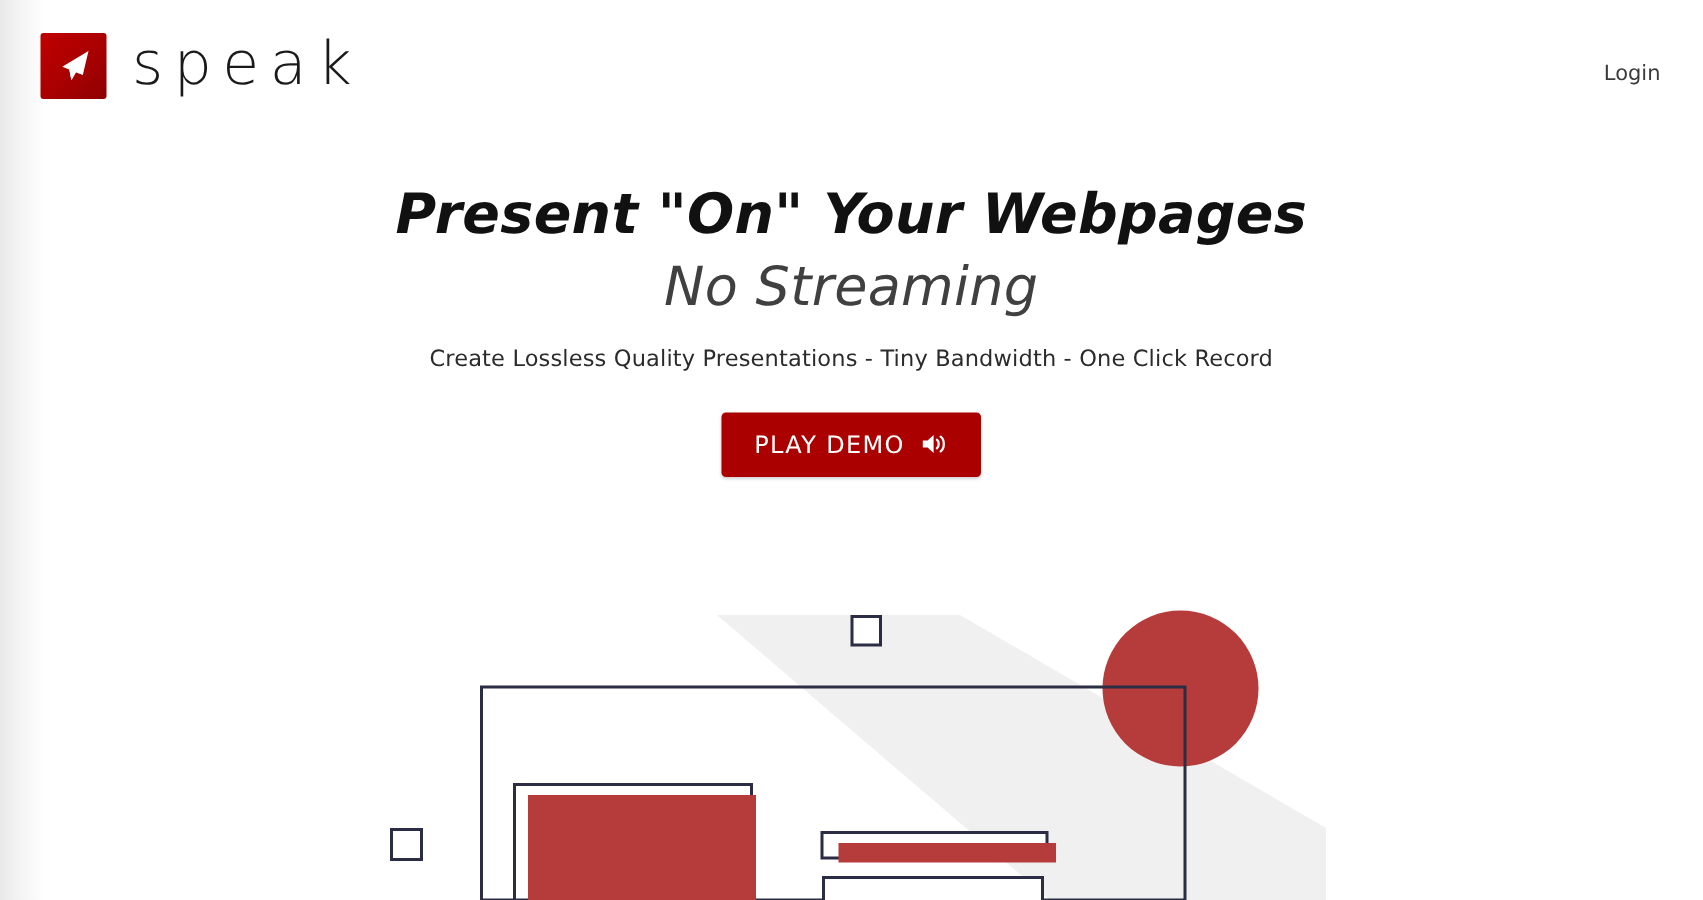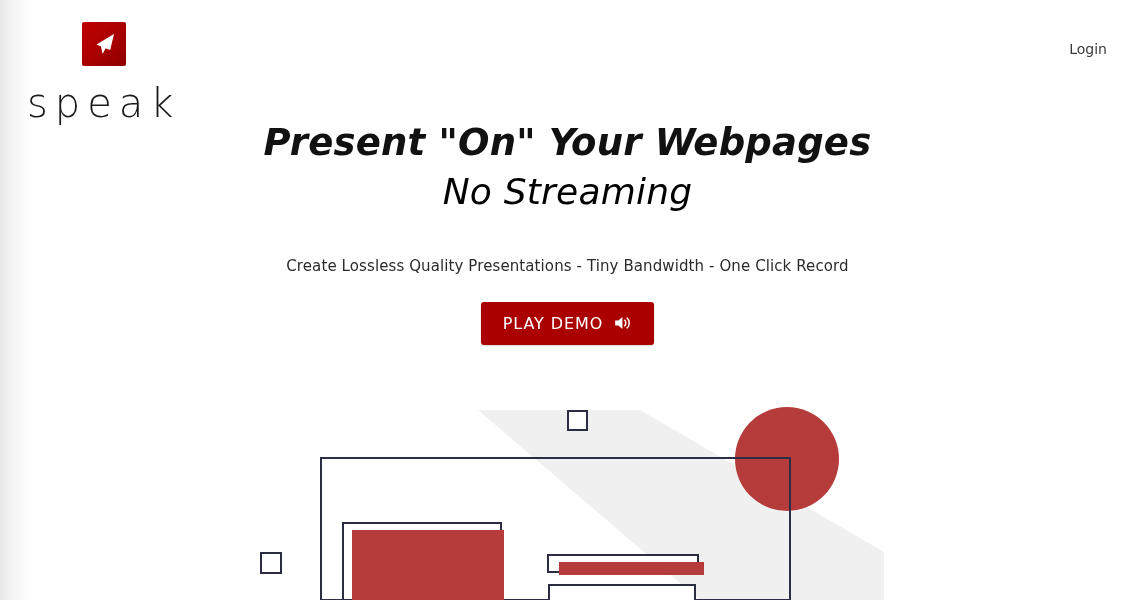--- a/index.html
+++ b/index.html
@@ -39,21 +39,20 @@
     left: 0; top: 0;
     width: 1135px; height: 92px;
   }
 
   .brand {
     position: absolute;
     left: 27px; top: 22px;
     display: flex;
     align-items: center;
     gap: 17px;
-    flex-direction: column;
   }
 
   .logo-mark {
     width: 44px; height: 44px;
     background: linear-gradient(135deg, #c00000 0%, #aa0000 52%, #8e0000 100%);
     border-radius: 2px;
     display: flex;
     align-items: center;
     justify-content: center;
     flex: none;
@@ -99,30 +98,30 @@
     line-height: 1.0;
     letter-spacing: 0.2px;
     padding-top: 32px;
   }
 
   .headline-line-2,
   .headline-line-3 {
     font-size: 36px;
     font-weight: 300;
     font-style: italic;
-    color: #000000;
+    color: #404040;
     line-height: 1.24;
     letter-spacing: 0.2px;
   }
   .headline-line-2 { padding-top: 9px; }
 
   .subheadline {
     font-size: 15px;
     color: #2b2b2b;
-    margin-top: 42px;
+    margin-top: 15px;
     letter-spacing: 0.1px;
     font-weight: 400;
   }
 
   .cta-wrap {
     margin-top: 27px;
     display: flex;
     justify-content: center;
     align-items: flex-end;
   }

